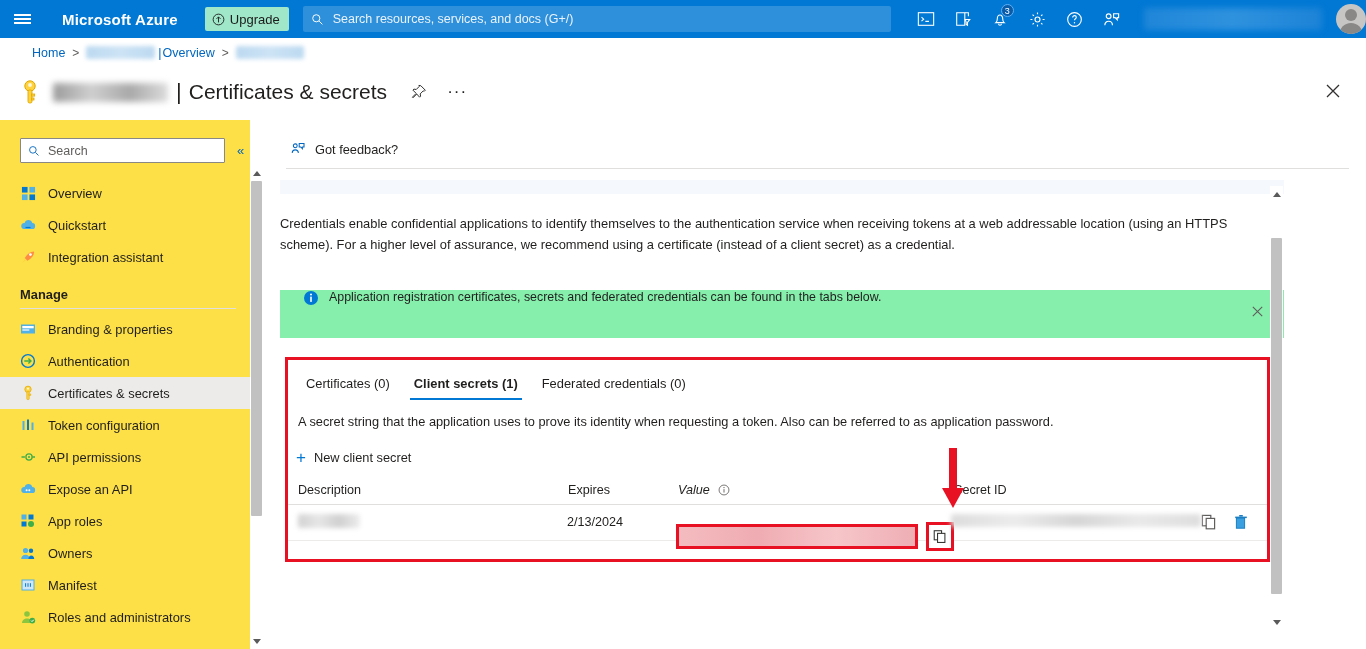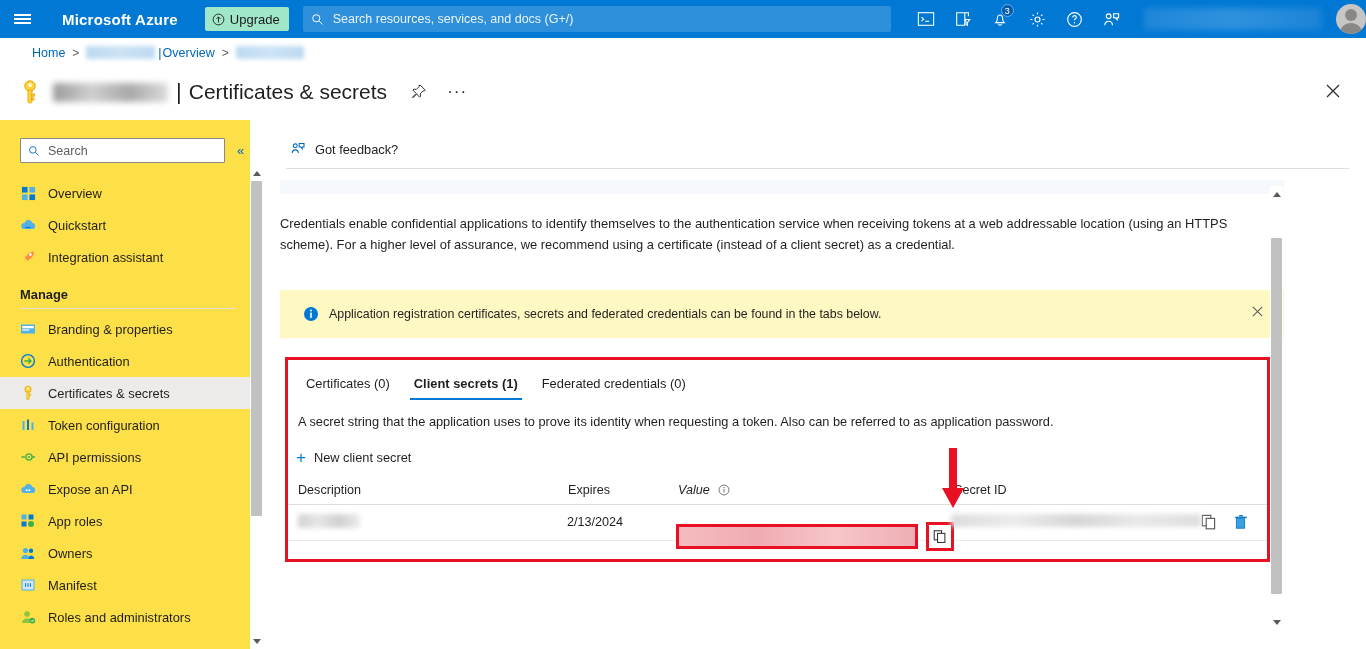--- a/index.html
+++ b/index.html
@@ -194,21 +194,21 @@
   }
   .pane-topstrip {
     position:absolute; left:0; top:0; width:1004px; height:14px; background:#f5f8fd;
   }
   .desc-text {
     position: absolute; left: 0; top: 33px; width: 965px;
     font-size: 12.9px; line-height: 21px; color: #201f1e;
   }
   .info-banner {
     position: absolute; left: 0; top: 110px; width: 1004px; height: 48px;
-    background: #fef9c3; display: flex; align-items: center;
+    background: #86efac; display: flex; align-items: flex-start;
   }
   .info-banner .iico { width: 16px; height: 16px; margin: 0 10px 0 23px; flex:0 0 16px; }
   .info-banner .itext { font-size: 12.4px; color: #201f1e; }
   .info-banner .iclose {
     position: absolute; right: 20px; top: 14px; width: 14px; height: 14px;
     cursor: pointer; display:flex; align-items:center; justify-content:center;
   }
 
   
   .content-scroll {

